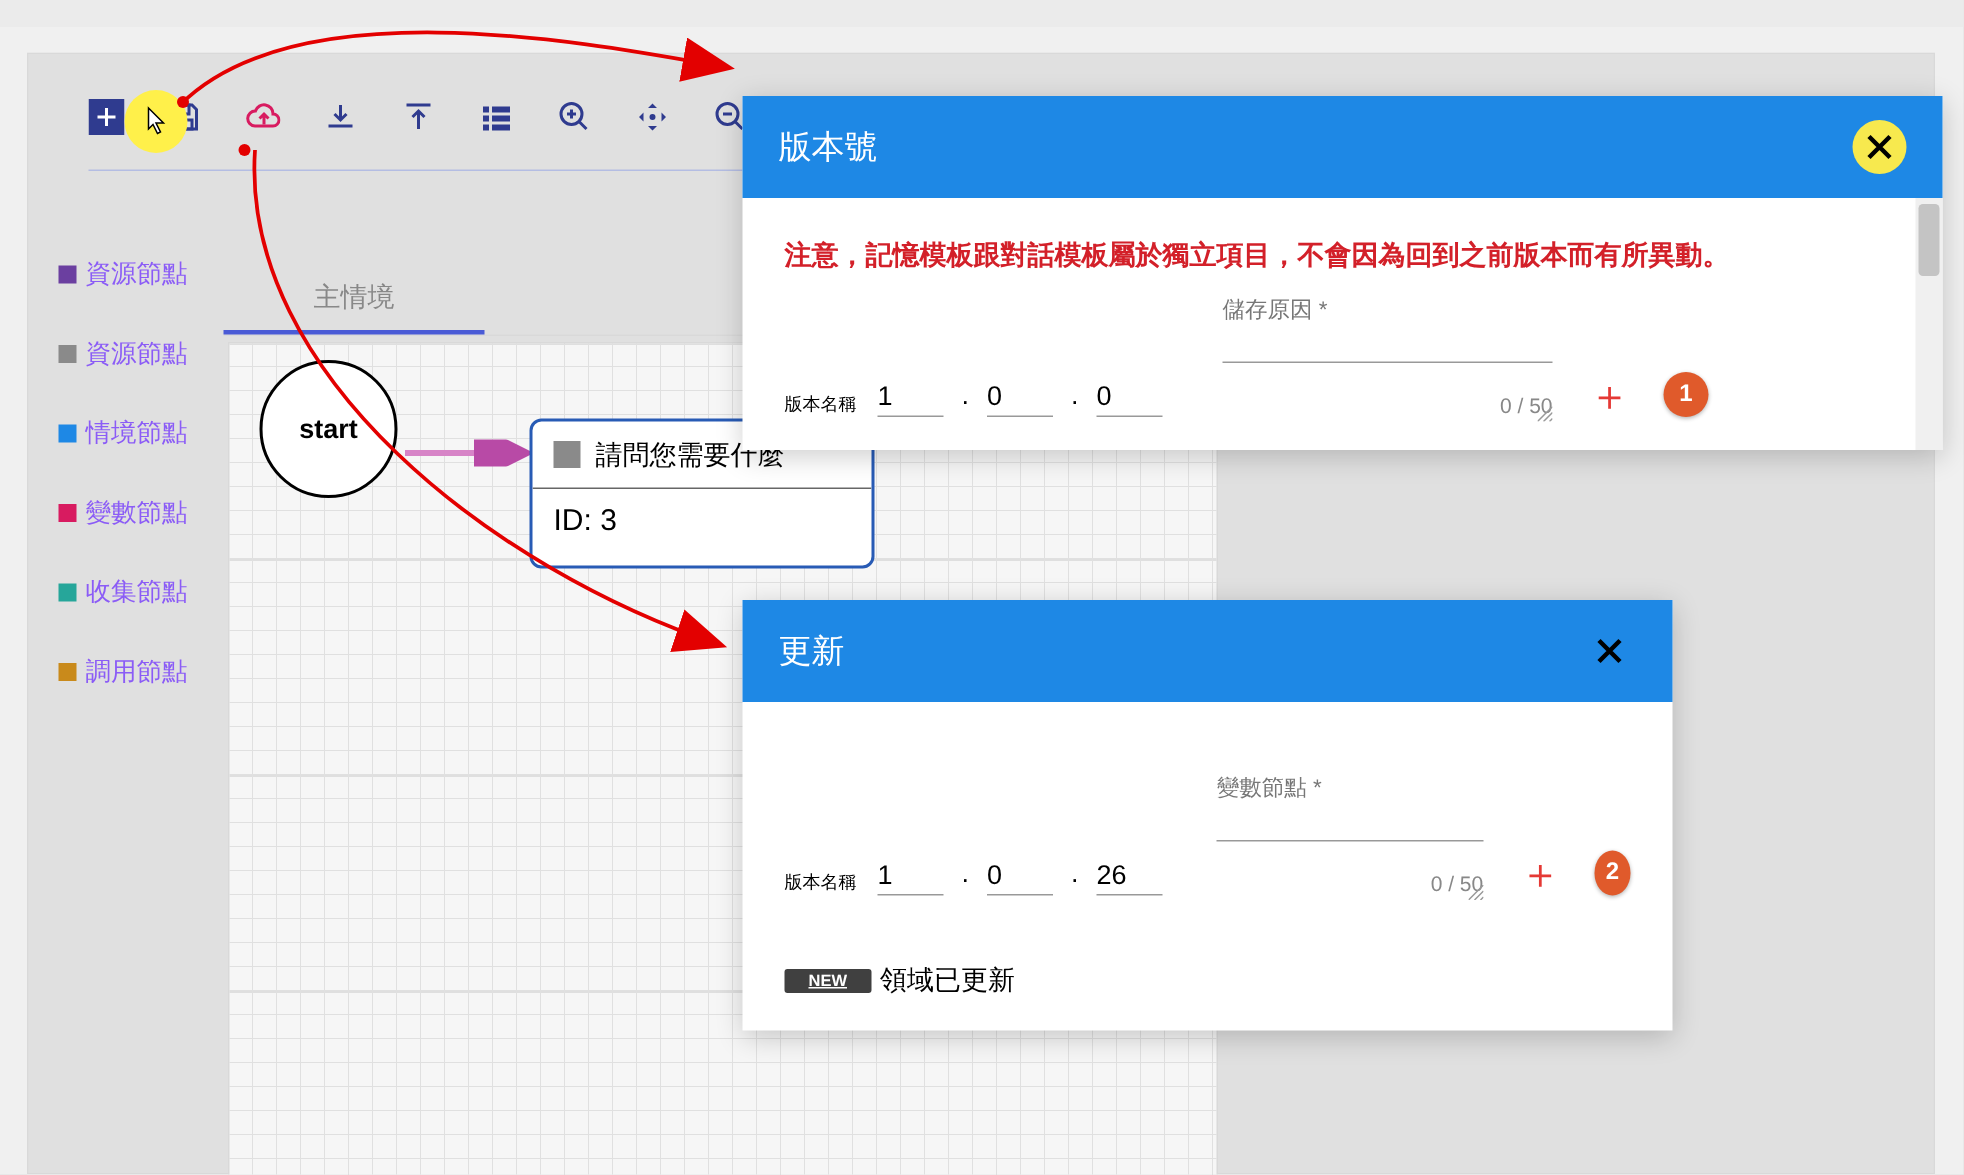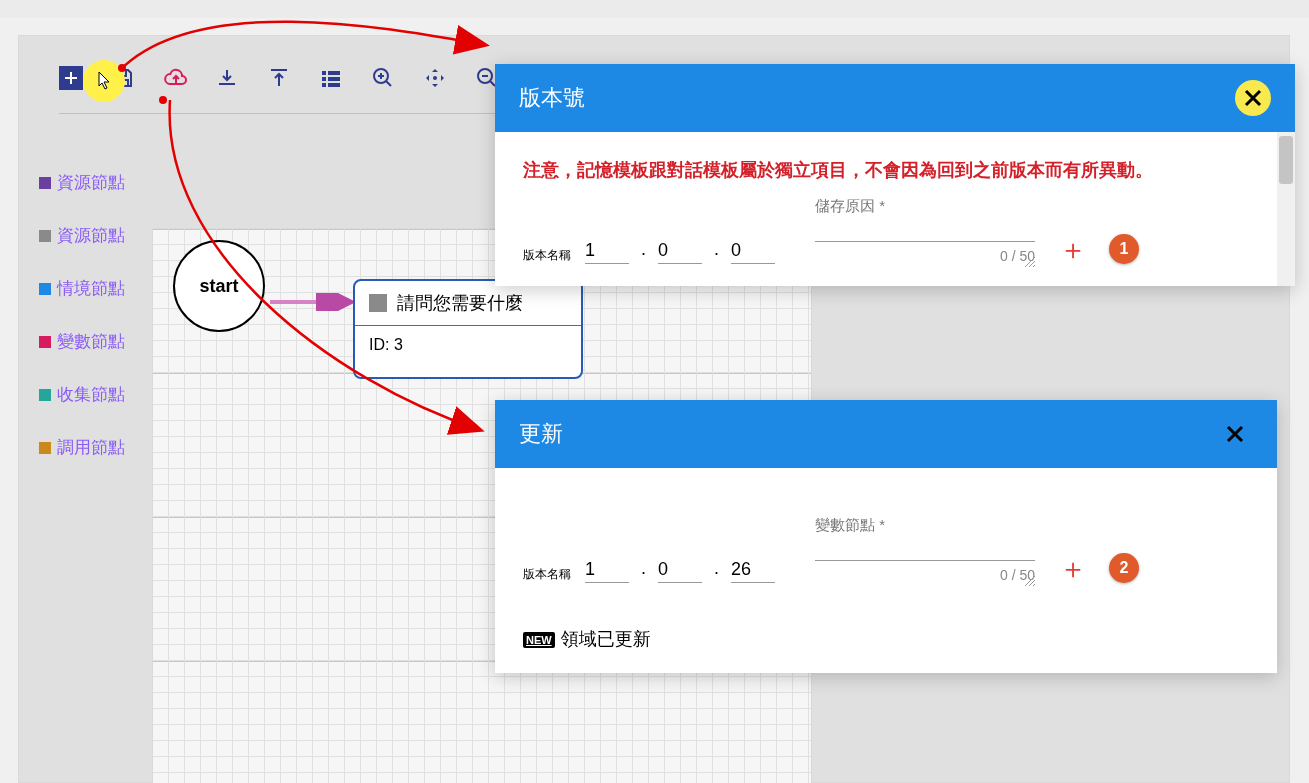--- a/index.html
+++ b/index.html
@@ -126,21 +126,21 @@
     display: flex; align-items: center; gap: 10px;
     padding: 10px 14px;
     font-size: 18px;
   }
   .box-node .sq {
     width: 18px; height: 18px; background: #8a8a8a; display: inline-block;
   }
   .box-node .idline {
     border-top: 1px solid #666;
     padding: 10px 14px 18px;
-    font-size: 16px;
+    font-size: 20px;
   }
 
   
   .pink-arrow {
     position: absolute;
     left: 115px; top: 64px;
     width: 90px; height: 18px;
   }
 
   
@@ -222,21 +222,21 @@
     outline: none;
     padding: 2px 0;
   }
   .reason-grip {
     position:absolute; right:0; bottom:-3px;
     width:10px; height:10px;
   }
   .counter {
     font-size: 14px; color: #888;
     text-align: right;
-    margin-top: 6px;
+    margin-top: 20px;
   }
   .red-plus {
     color: #e53935;
     font-size: 28px;
     font-weight: 300;
     cursor: pointer;
     margin-left: 14px;
     line-height: 1;
   }
   .callout-badge {
@@ -244,24 +244,24 @@
     background: #e05a2b;
     color: #fff;
     border-radius: 50%;
     display: inline-flex; align-items: center; justify-content: center;
     font-size: 16px; font-weight: bold;
     margin-left: 12px;
     box-shadow: 0 1px 3px rgba(0,0,0,.3);
   }
   .new-badge {
     display: inline-block;
-    background: #000000;
+    background: #404040;
     color: #fff;
     font-size: 11px;
-    padding: 2px 3px;
+    padding: 2px 16px;
     border-radius: 2px;
     vertical-align: middle;
     margin-right: 6px;
     font-weight: bold;
     text-decoration: underline;
   }
   .new-line { margin-top: 22px; font-size: 18px; }
 
   
   .scrim {
@@ -377,20 +377,23 @@
     <div class="legend-item">
         <span class="legend-swatch" style="background:#26a69a"></span>
         <span>收集節點</span>
       </div>
     <div class="legend-item">
         <span class="legend-swatch" style="background:#c98a1b"></span>
         <span>調用節點</span>
       </div>
   </div>
 
+  <div class="tab-bar">
+    <div class="tab">主情境</div>
+  </div>
 
   <div class="canvas">
     <div class="start-node">start</div>
     <svg class="pink-arrow" viewBox="0 0 90 18">
       <defs>
           <marker id="pa" markerWidth="10" markerHeight="10" refX="8" refY="5" orient="auto">
             <path d="M0 0L10 5L0 10z" fill="#b84aa6"></path>
           </marker>
         </defs>
       <line x1="2" y1="9" x2="80" y2="9" stroke="#d784c7" stroke-width="4" marker-end="url(#pa)"></line>
@@ -444,21 +447,21 @@
             </svg>
           <div class="counter">0 / 50</div>
         </div>
         <span class="red-plus">＋</span>
         <span class="callout-badge">1</span>
       </div>
     </div>
   </div>
 </div>
 
-<div class="dialog" style="left:495px; top:400px; width:782px;">
+<div class="dialog" style="left:495px; top:400px; width:620px;">
   <div class="dialog-header slim">
     <span>更新</span>
     <span class="close">
       <svg width="20" height="20">
           <path d="M3 3l14 14M17 3L3 17" stroke="#000" stroke-width="3"></path>
         </svg>
     </span>
   </div>
   <div class="dialog-body" style="padding-top:70px;">
     <div class="form-row">

